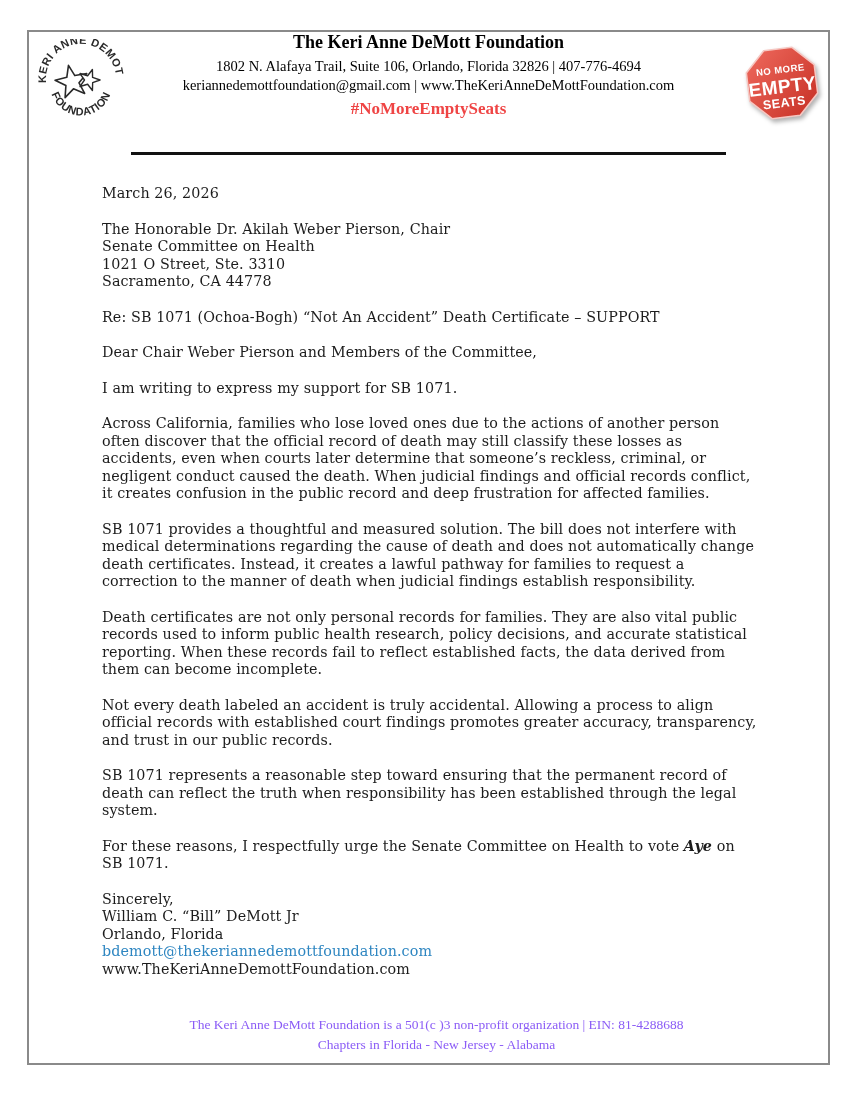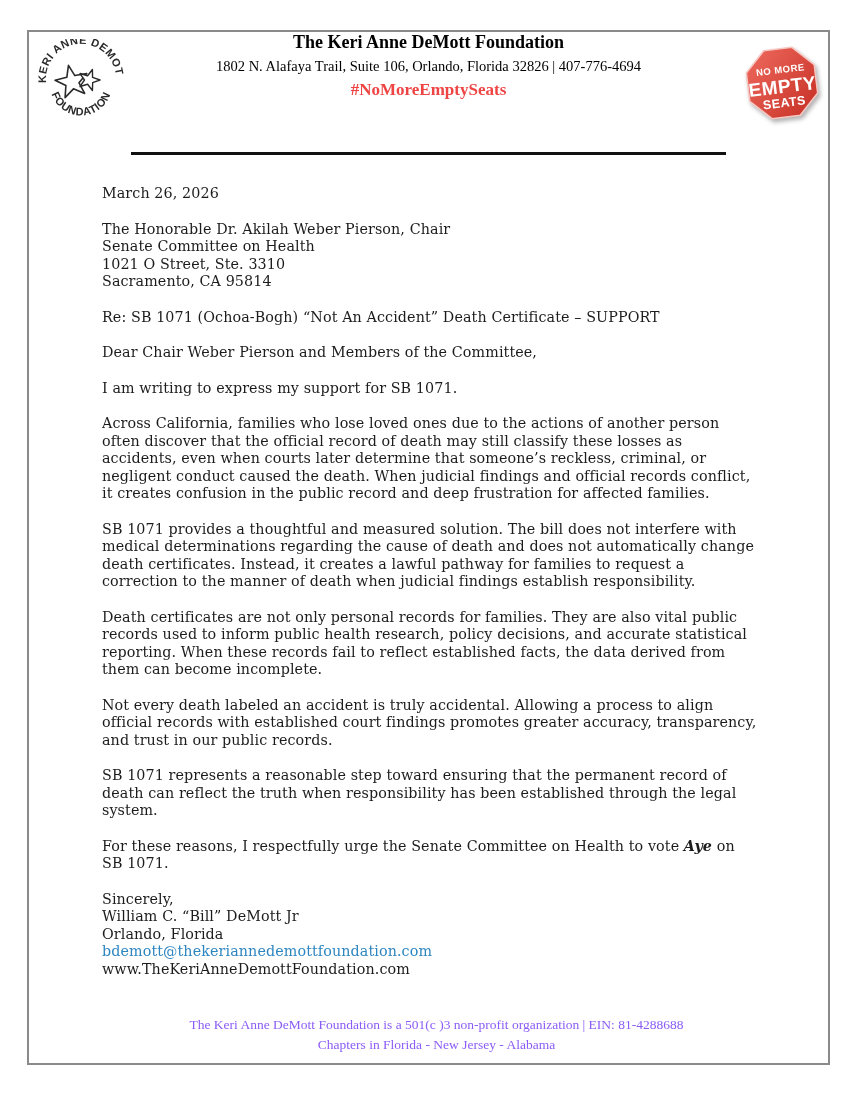--- a/index.html
+++ b/index.html
@@ -64,20 +64,21 @@
           <g>
             <polygon points="35,26 39.1,37.3 51.2,37.7 41.7,45.2 45,56.8 35,50 25,56.8 28.3,45.2 18.8,37.7 30.9,37.3" fill="#ffffff" stroke="#2a2a2a" stroke-width="1.6" stroke-linejoin="round" transform="rotate(-12 35 43)"></polygon>
             <polygon points="52,30 54.6,37.4 62.5,37.6 56.3,42.4 58.5,49.9 52,45.5 45.5,49.9 47.7,42.4 41.5,37.6 49.4,37.4" fill="#ffffff" stroke="#2a2a2a" stroke-width="1.4" stroke-linejoin="round" transform="rotate(18 52 41)"></polygon>
           </g>
         </svg>
       </div>
 
       <div class="header-center">
         <div class="org-title">The Keri Anne DeMott Foundation</div>
         <div class="hdr-line">1802 N. Alafaya Trail, Suite 106, Orlando, Florida 32826 | 407-776-4694</div>
+        <div class="hdr-line2">keriannedemottfoundation@gmail.com | www.TheKeriAnneDeMottFoundation.com</div>
         <div class="hashtag">#NoMoreEmptySeats</div>
       </div>
 
       <div class="badge-wrap">
         <svg viewBox="0 0 80 80" width="80" height="80">
           <defs>
             <linearGradient id="redGrad" x1="0" y1="0" x2="1" y2="1">
               <stop offset="0" stop-color="#ef6a5e"></stop>
               <stop offset="1" stop-color="#c62f24"></stop>
             </linearGradient>
@@ -95,21 +96,21 @@
     <div class="rule"></div>
 
     <div class="letter">
 
       <div class="block">March 26, 2026</div>
 
       <div class="block">
         <span class="sig-line">The Honorable Dr. Akilah Weber Pierson, Chair</span>
         <span class="sig-line">Senate Committee on Health</span>
         <span class="sig-line">1021 O Street, Ste. 3310</span>
-        <span class="sig-line">Sacramento, CA 95814</span>
+        <span class="sig-line">Sacramento, CA 44778</span>
       </div>
 
       <p>Re: SB 1071 (Ochoa-Bogh) “Not An Accident” Death Certificate – SUPPORT</p>
 
       <p>Dear Chair Weber Pierson and Members of the Committee,</p>
 
       <p>I am writing to express my support for SB 1071.</p>
       <p>Across California, families who lose loved ones due to the actions of another person often discover that the official record of death may still classify these losses as accidents, even when courts later determine that someone’s reckless, criminal, or negligent conduct caused the death. When judicial findings and official records conflict, it creates confusion in the public record and deep frustration for affected families.</p>
       <p>SB 1071 provides a thoughtful and measured solution. The bill does not interfere with medical determinations regarding the cause of death and does not automatically change death certificates. Instead, it creates a lawful pathway for families to request a correction to the manner of death when judicial findings establish responsibility.</p>
       <p>Death certificates are not only personal records for families. They are also vital public records used to inform public health research, policy decisions, and accurate statistical reporting. When these records fail to reflect established facts, the data derived from them can become incomplete.</p>

